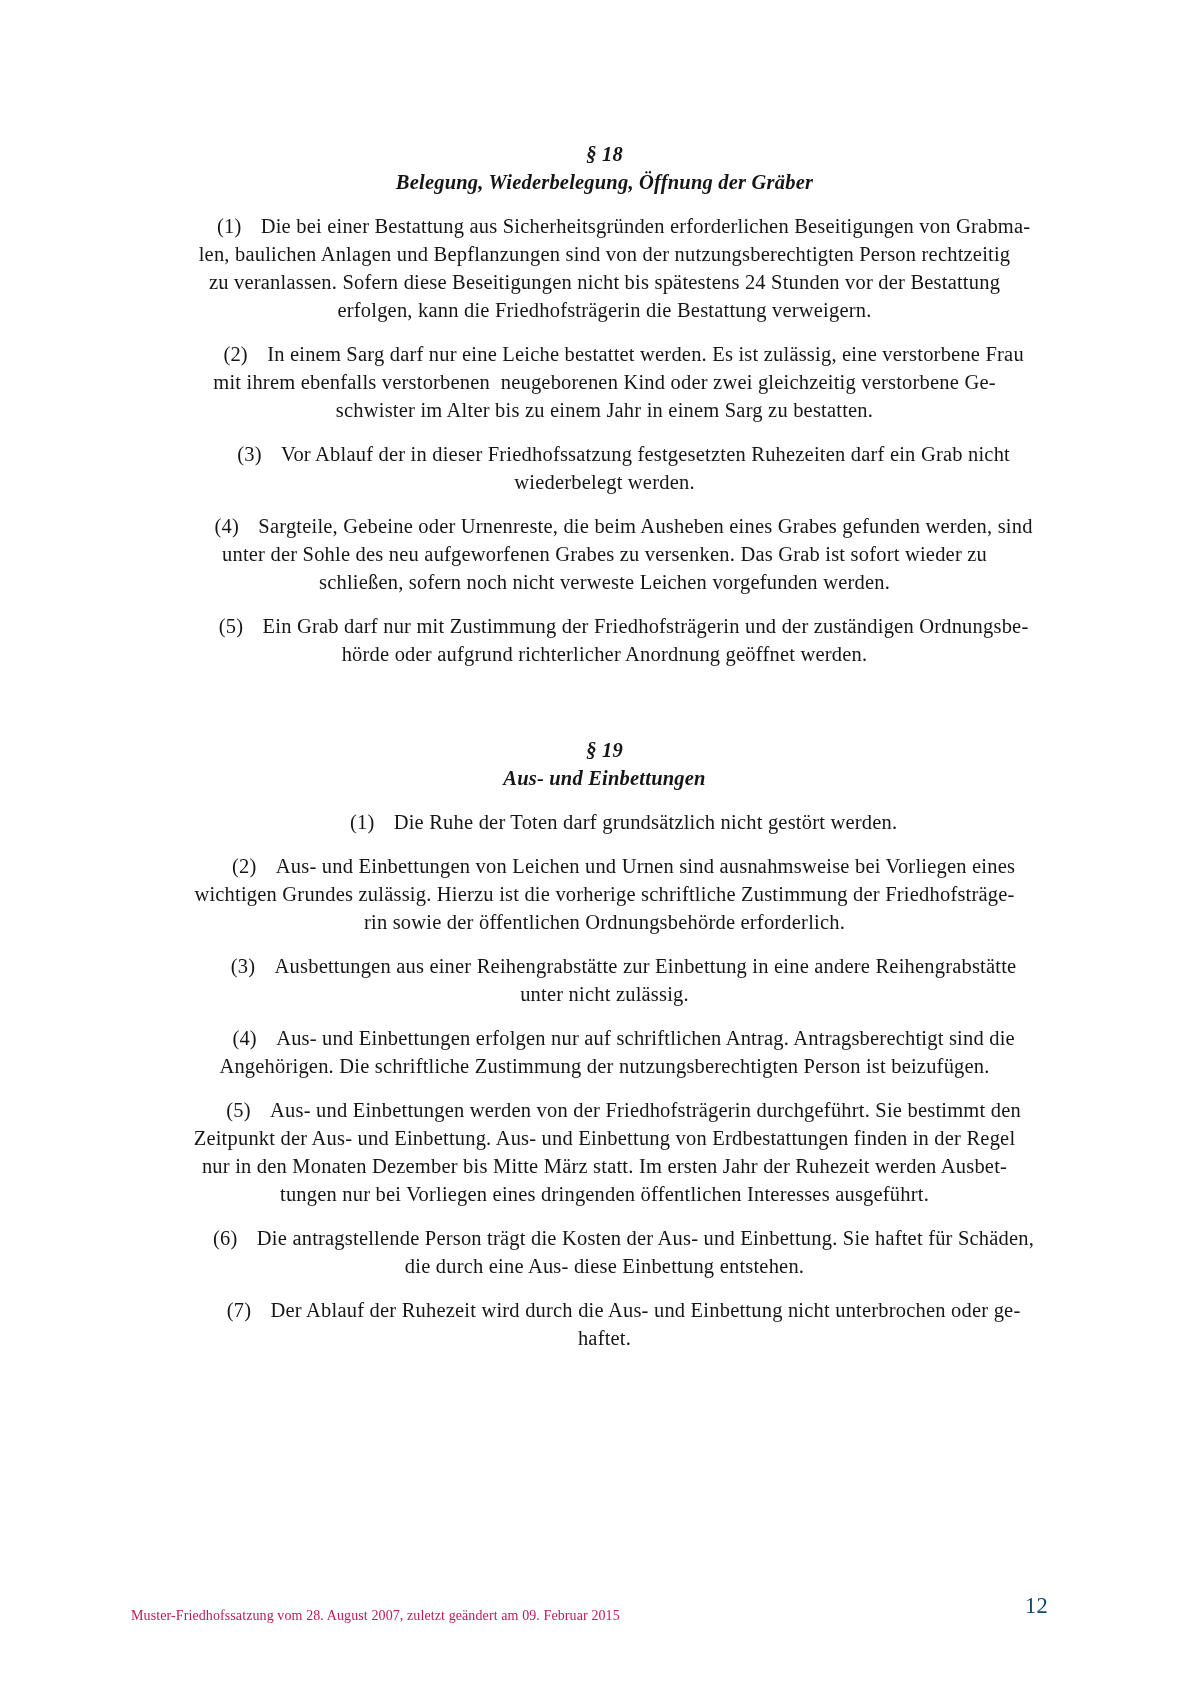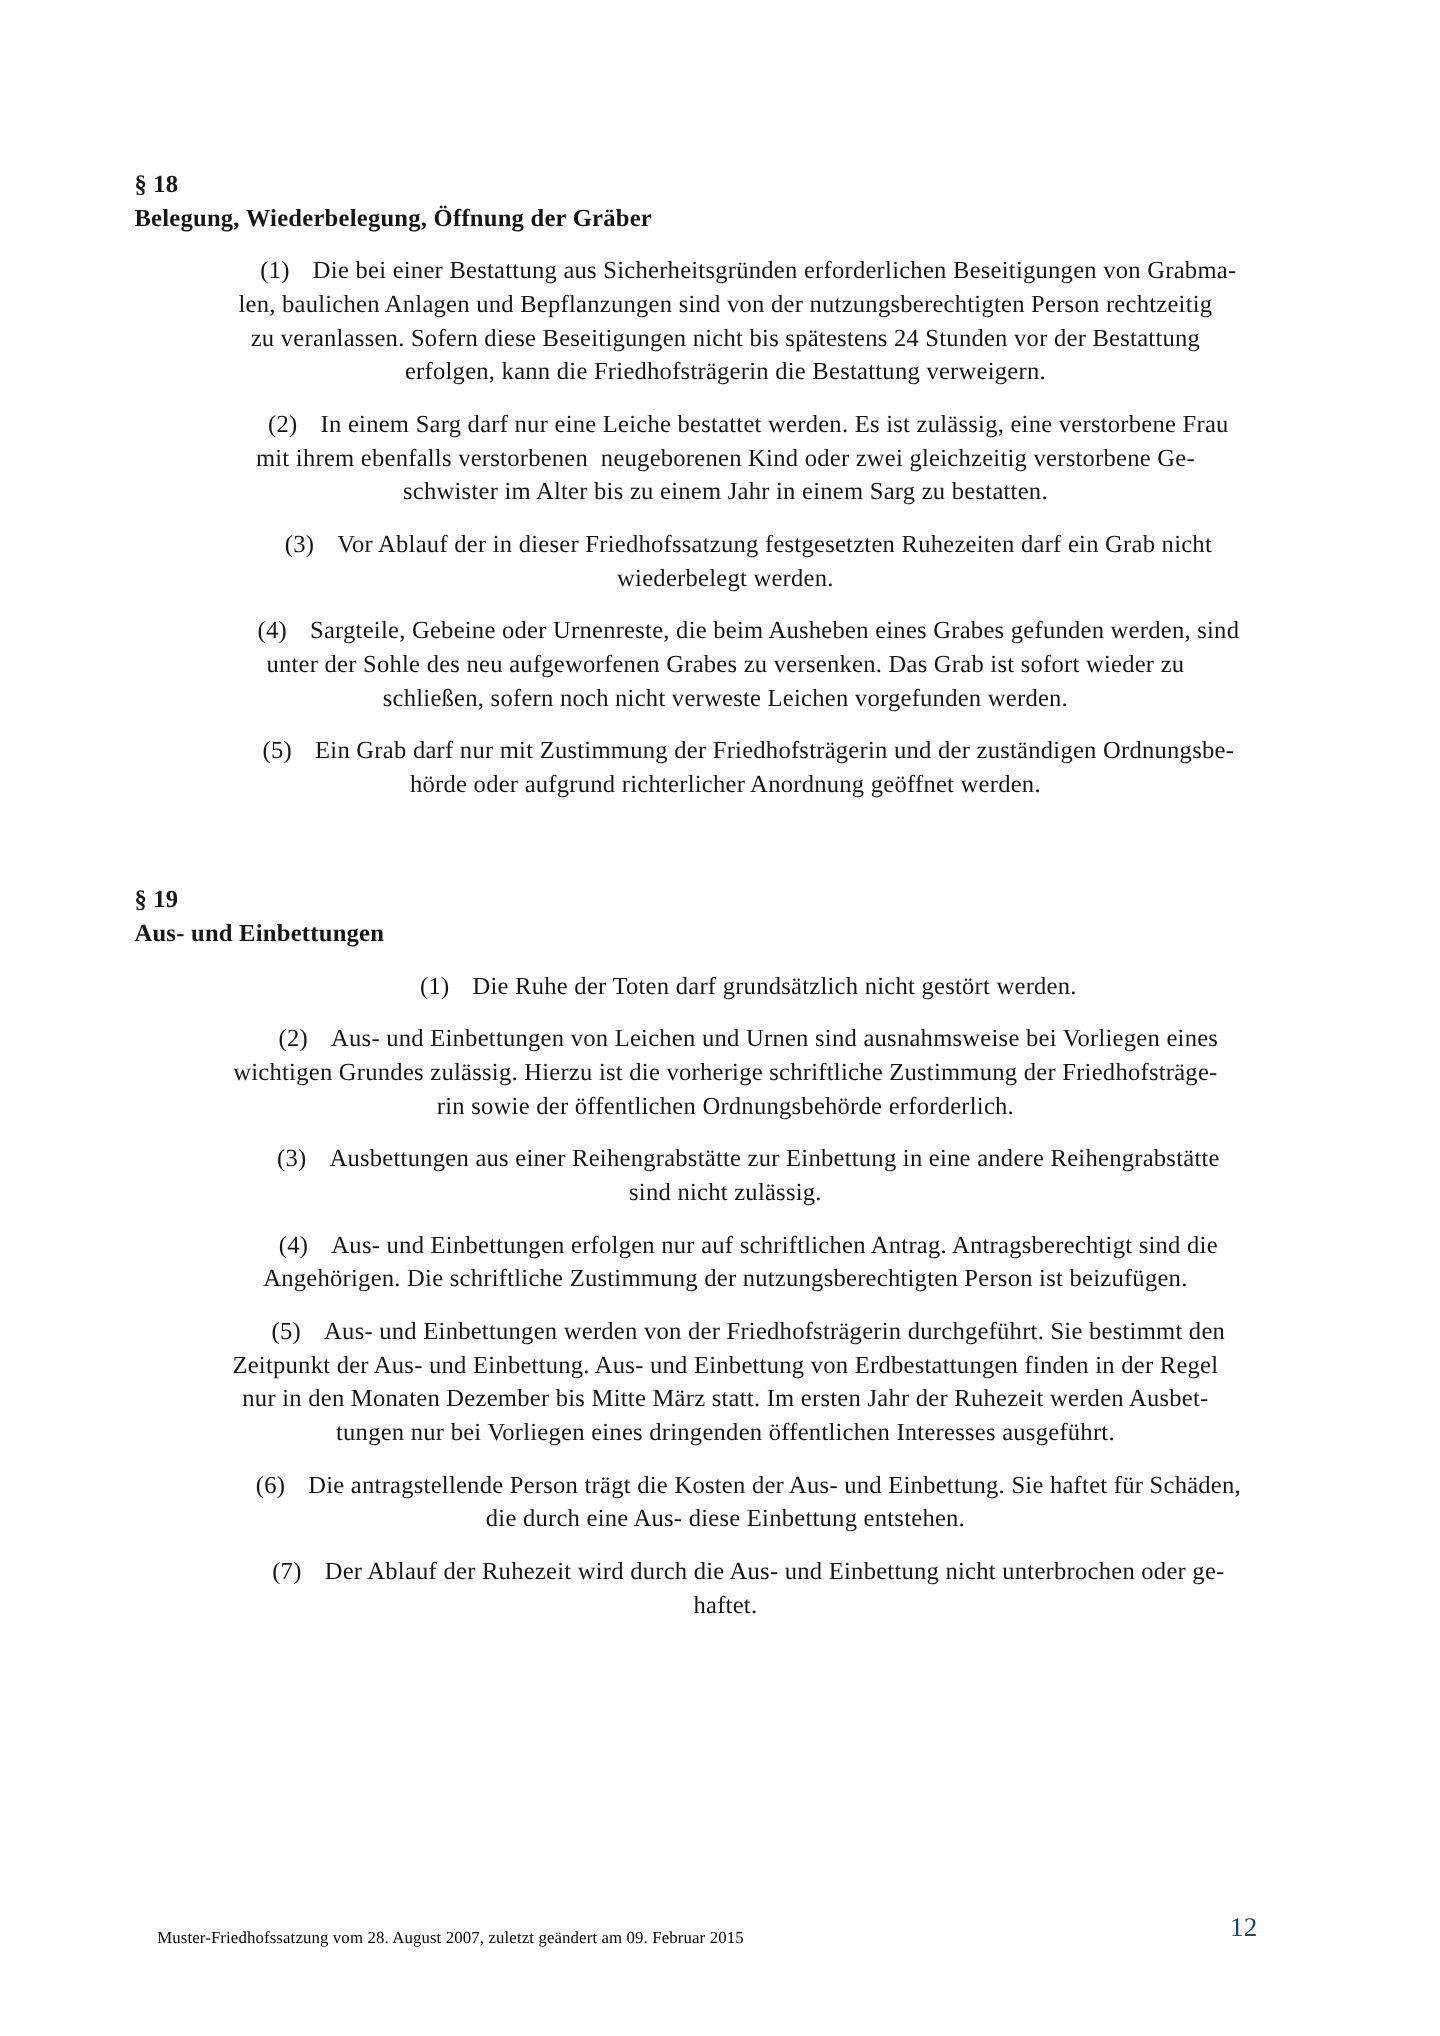--- a/index.html
+++ b/index.html
@@ -15,21 +15,21 @@
     line-height: 28px;
     letter-spacing: 0.2px;
     color: #161616;
   }
   .content {
     position: absolute;
     left: 112px;
     top: 140px;
     width: 985px;
   }
-  .section-head { font-weight: bold; }
+  .section-head { text-align: center; font-weight: bold; font-style: italic; }
   .section-head .h-num { white-space: nowrap; }
   .section-head .h-title { white-space: nowrap; }
   .section--two { margin-top: 68px; }
   .para {
     margin: 16px 0 0 0;
     white-space: nowrap;
     text-align: center;
   }
   .pnum {
     display: inline-block;
@@ -38,21 +38,21 @@
     white-space: nowrap;
   }
   .pline { white-space: nowrap; }
   .footer-note {
     position: absolute;
     left: 131px;
     top: 1607px;
     font-size: 14px;
     line-height: 18px;
     letter-spacing: 0.1px;
-    color: #000000;
+    color: #be185d;
   }
   .page-number {
     position: absolute;
     top: 1592px;
     left: 980px;
     width: 68px;
     text-align: right;
     font-size: 22.5px;
     line-height: 28px;
     color: #0c4a6e;
@@ -79,21 +79,21 @@
     </section>
 
     <section class="section section--two">
       <header class="section-head">
         <div class="h-num">§ 19</div>
         <div class="h-title">Aus- und Einbettungen</div>
       </header>
       <div class="paras">
           <p class="para"><span class="pnum">(1)</span><span class="pline">Die Ruhe der Toten darf grundsätzlich nicht gestört werden.</span></p>
           <p class="para"><span class="pnum">(2)</span><span class="pline">Aus- und Einbettungen von Leichen und Urnen sind ausnahmsweise bei Vorliegen eines</span><br><span class="pline">wichtigen Grundes zulässig. Hierzu ist die vorherige schriftliche Zustimmung der Friedhofsträge-</span><br><span class="pline">rin sowie der öffentlichen Ordnungsbehörde erforderlich.</span></p>
-          <p class="para"><span class="pnum">(3)</span><span class="pline">Ausbettungen aus einer Reihengrabstätte zur Einbettung in eine andere Reihengrabstätte</span><br><span class="pline">sind nicht zulässig.</span></p>
+          <p class="para"><span class="pnum">(3)</span><span class="pline">Ausbettungen aus einer Reihengrabstätte zur Einbettung in eine andere Reihengrabstätte</span><br><span class="pline">unter nicht zulässig.</span></p>
           <p class="para"><span class="pnum">(4)</span><span class="pline">Aus- und Einbettungen erfolgen nur auf schriftlichen Antrag. Antragsberechtigt sind die</span><br><span class="pline">Angehörigen. Die schriftliche Zustimmung der nutzungsberechtigten Person ist beizufügen.</span></p>
           <p class="para"><span class="pnum">(5)</span><span class="pline">Aus- und Einbettungen werden von der Friedhofsträgerin durchgeführt. Sie bestimmt den</span><br><span class="pline">Zeitpunkt der Aus- und Einbettung. Aus- und Einbettung von Erdbestattungen finden in der Regel</span><br><span class="pline">nur in den Monaten Dezember bis Mitte März statt. Im ersten Jahr der Ruhezeit werden Ausbet-</span><br><span class="pline">tungen nur bei Vorliegen eines dringenden öffentlichen Interesses ausgeführt.</span></p>
           <p class="para"><span class="pnum">(6)</span><span class="pline">Die antragstellende Person trägt die Kosten der Aus- und Einbettung. Sie haftet für Schäden,</span><br><span class="pline">die durch eine Aus- diese Einbettung entstehen.</span></p>
           <p class="para"><span class="pnum">(7)</span><span class="pline">Der Ablauf der Ruhezeit wird durch die Aus- und Einbettung nicht unterbrochen oder ge-</span><br><span class="pline">haftet.</span></p>
         </div>
     </section>
 
   </div>
 
   <div class="footer-note">Muster-Friedhofssatzung vom 28. August 2007, zuletzt geändert am 09. Februar 2015</div>

